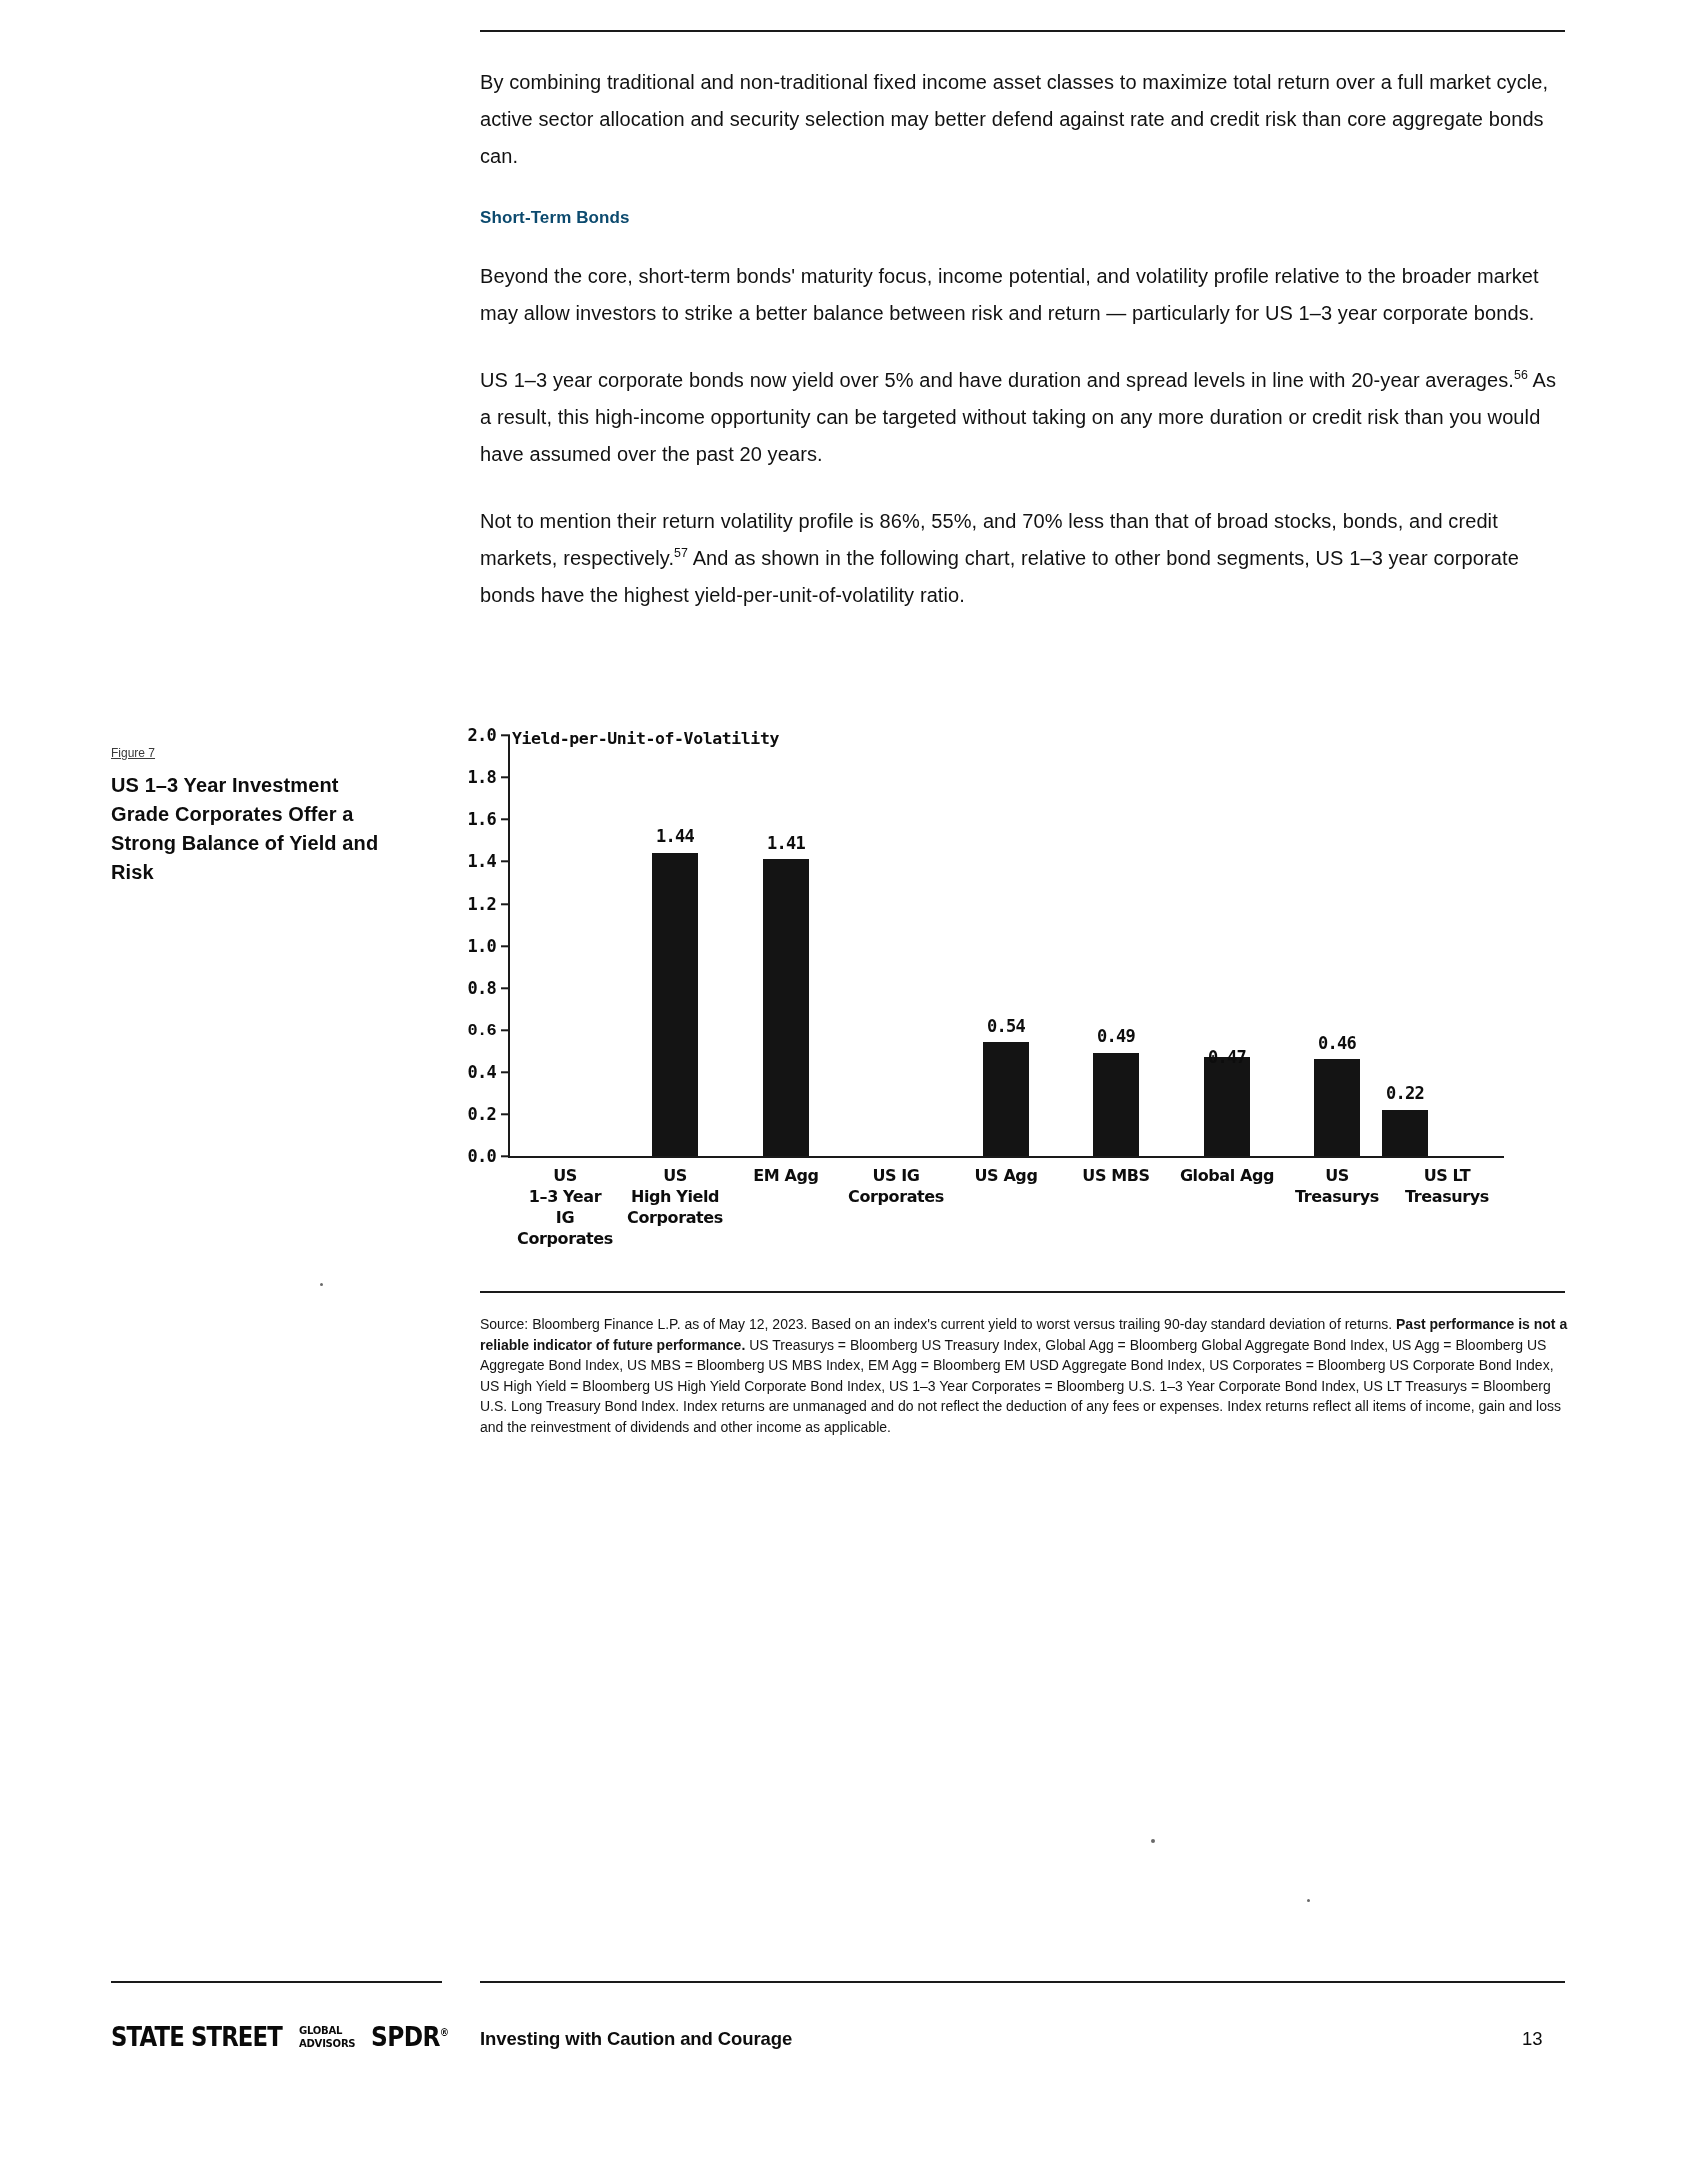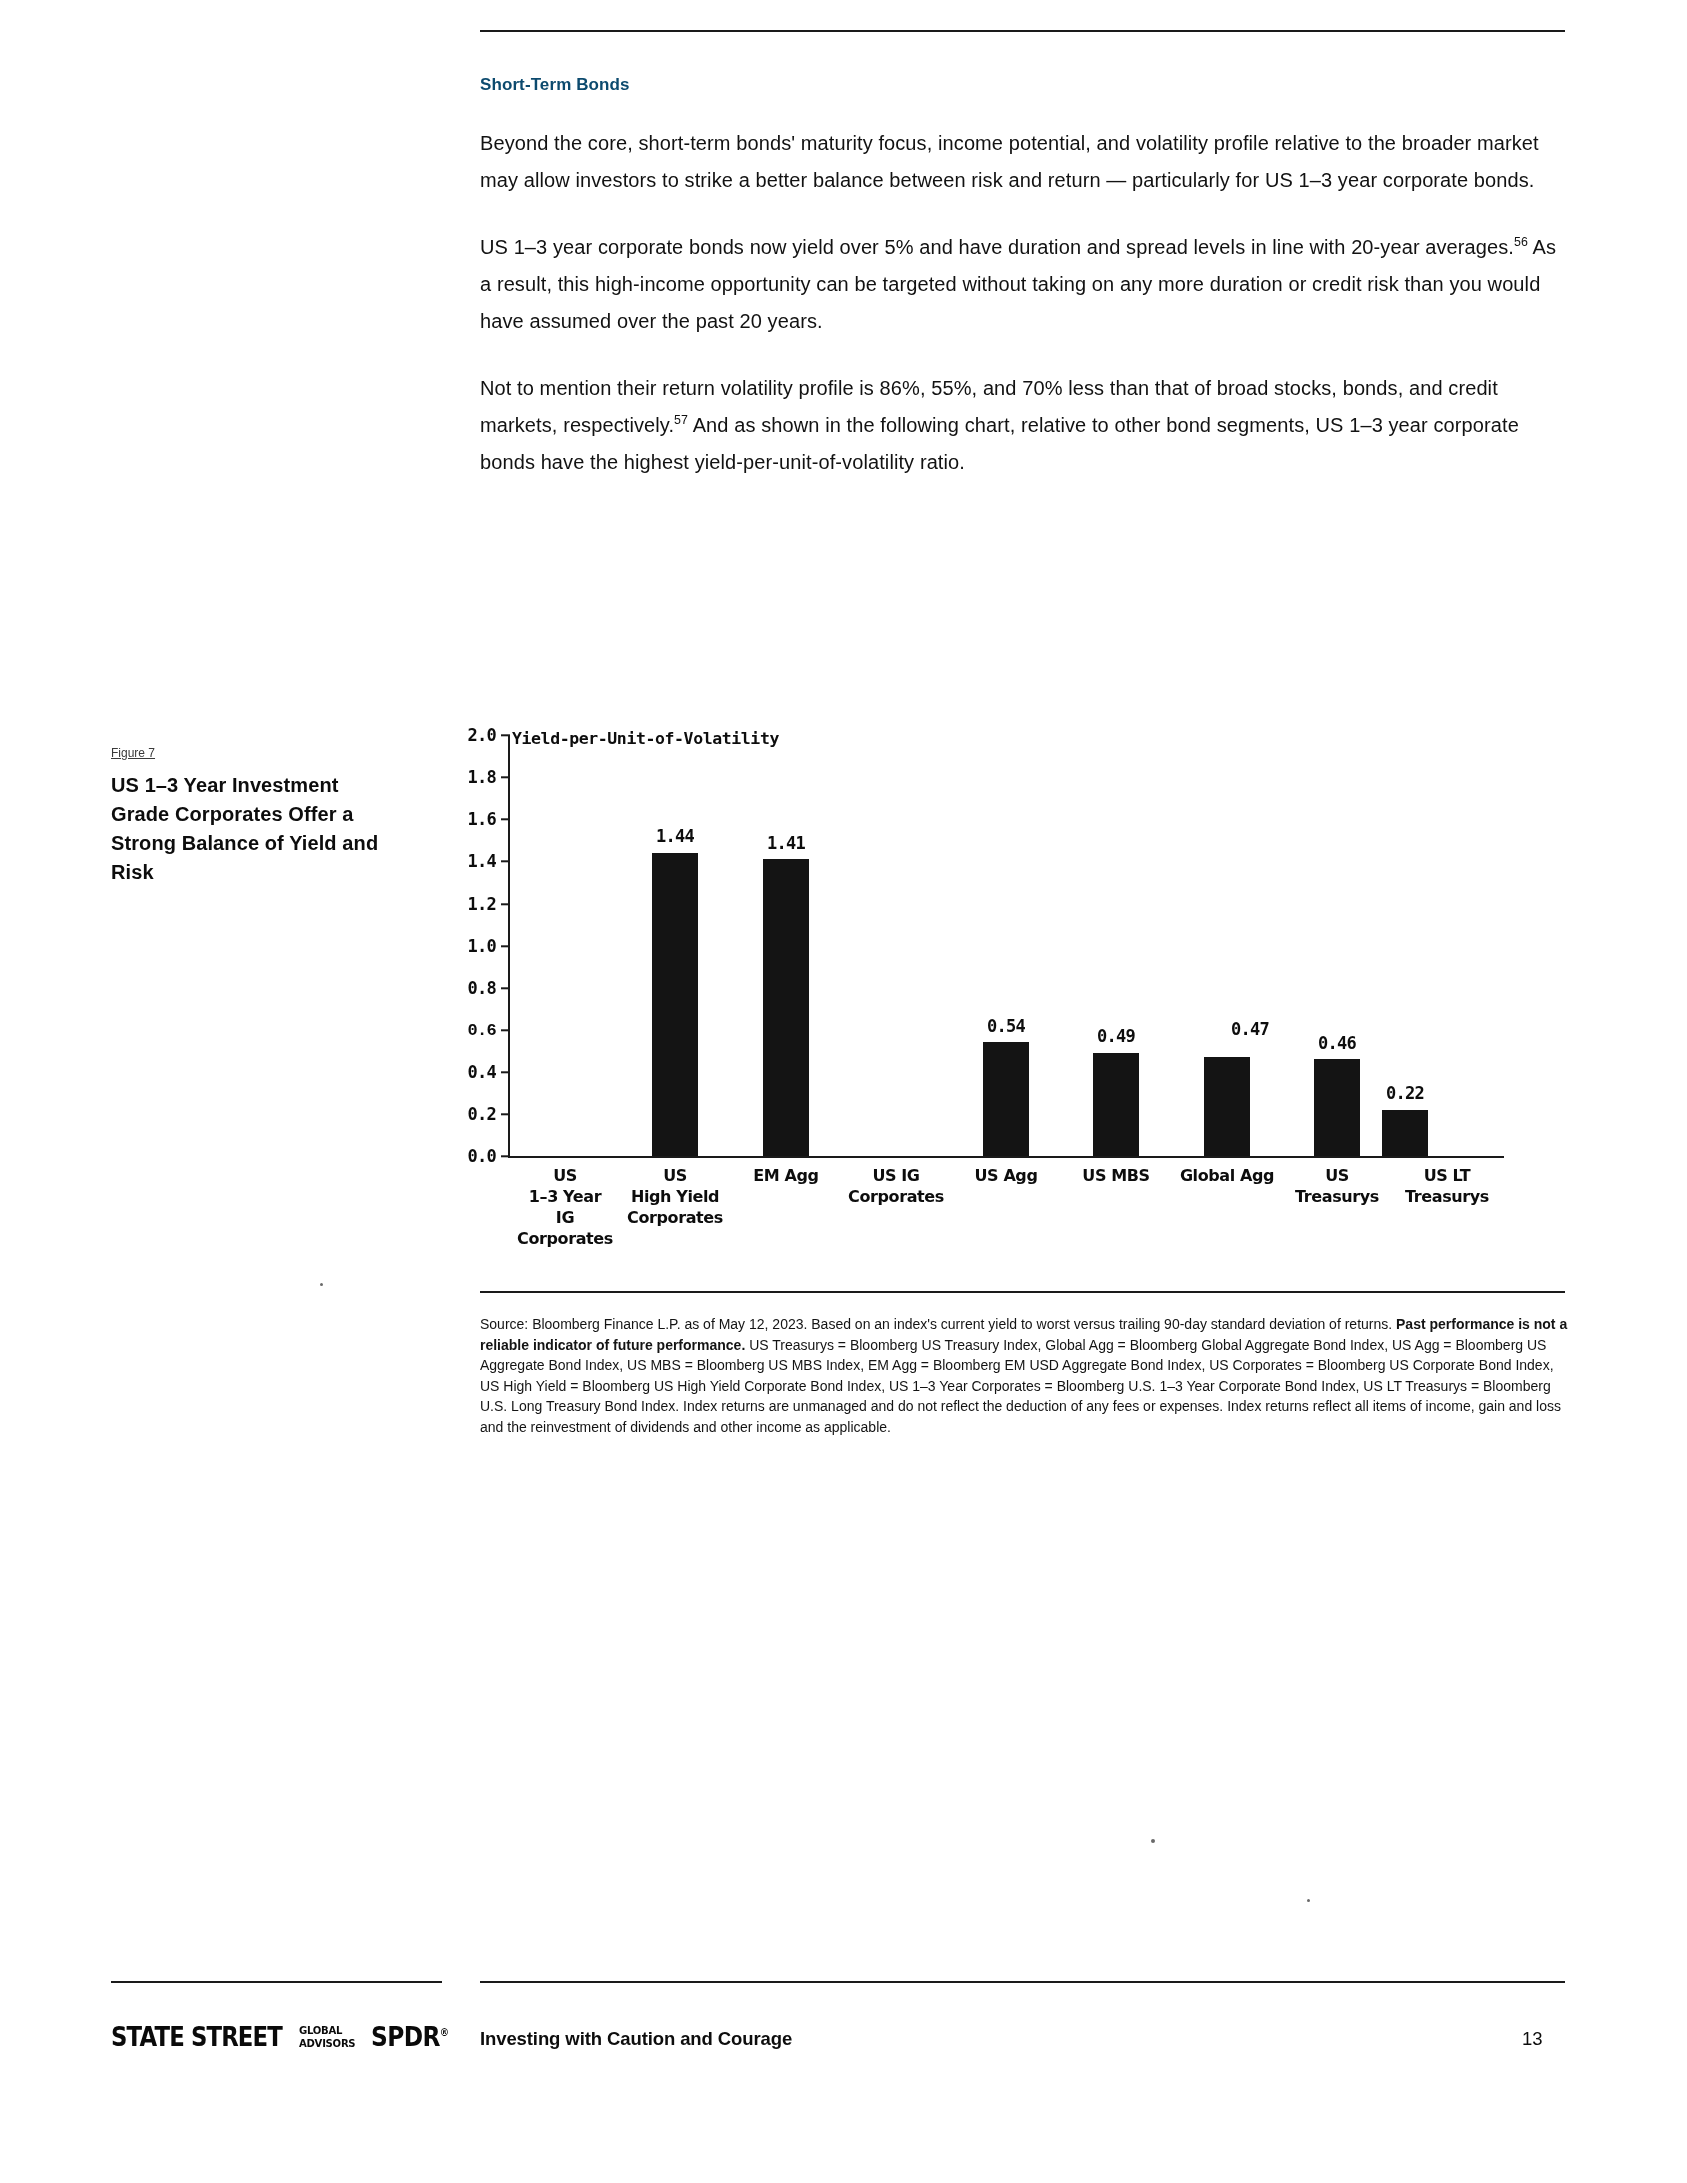--- a/index.html
+++ b/index.html
@@ -171,20 +171,21 @@
     position:absolute; left:1522px; top:2028px;
     font-size:18.5px; color:#0d0d0d;
   }
 </style>
 </head>
 <body>
 
 <div class="top-rule"></div>
 
 <div class="content">
+  <p class="para">By combining traditional and non-traditional fixed income asset classes to maximize total return over a full market cycle, active sector allocation and security selection may better defend against rate and credit risk than core aggregate bonds can.</p>
 
   <h2 class="subhead">Short-Term Bonds</h2>
 
   <p class="para">Beyond the core, short-term bonds' maturity focus, income potential, and volatility profile relative to the broader market may allow investors to strike a better balance between risk and return — particularly for US 1–3 year corporate bonds.</p>
 
   <p class="para"><span>US 1–3 year corporate bonds now yield over 5% and have duration and spread levels in line with 20-year averages.</span><sup>56</sup><span> As a result, this high-income opportunity can be targeted without taking on any more duration or credit risk than you would have assumed over the past 20 years.</span></p>
 
   <p class="para last"><span>Not to mention their return volatility profile is 86%, 55%, and 70% less than that of broad stocks, bonds, and credit markets, respectively.</span><sup>57</sup><span> And as shown in the following chart, relative to other bond segments, US 1–3 year corporate bonds have the highest yield-per-unit-of-volatility ratio.</span></p>
 </div>
 
@@ -222,21 +223,21 @@
       <div class="bar-slot" style="left: 441px; width: 110px;">
         <div class="bar" title="0.54" style="height: 114px; background: rgb(20, 20, 20);"></div>
         <div class="bar-label" style="bottom: 120px;">0.54</div>
       </div>
       <div class="bar-slot" style="left: 551px; width: 110px;">
         <div class="bar" title="0.49" style="height: 103px; background: rgb(20, 20, 20);"></div>
         <div class="bar-label" style="bottom: 110px;">0.49</div>
       </div>
       <div class="bar-slot" style="left: 662px; width: 110px;">
         <div class="bar" title="0.47" style="height: 99px; background: rgb(20, 20, 20);"></div>
-        <div class="bar-label" style="bottom: 117px; margin-left: 23px;">0.47</div>
+        <div class="bar-label" style="bottom: 89px;">0.47</div>
       </div>
       <div class="bar-slot" style="left: 772px; width: 110px;">
         <div class="bar" title="0.46" style="height: 97px; background: rgb(20, 20, 20);"></div>
         <div class="bar-label" style="bottom: 103px;">0.46</div>
       </div>
       <div class="bar-slot" style="left: 840px; width: 110px;">
         <div class="bar" title="0.22" style="height: 46px; background: rgb(20, 20, 20);"></div>
         <div class="bar-label" style="bottom: 53px;">0.22</div>
       </div>
     </div>

